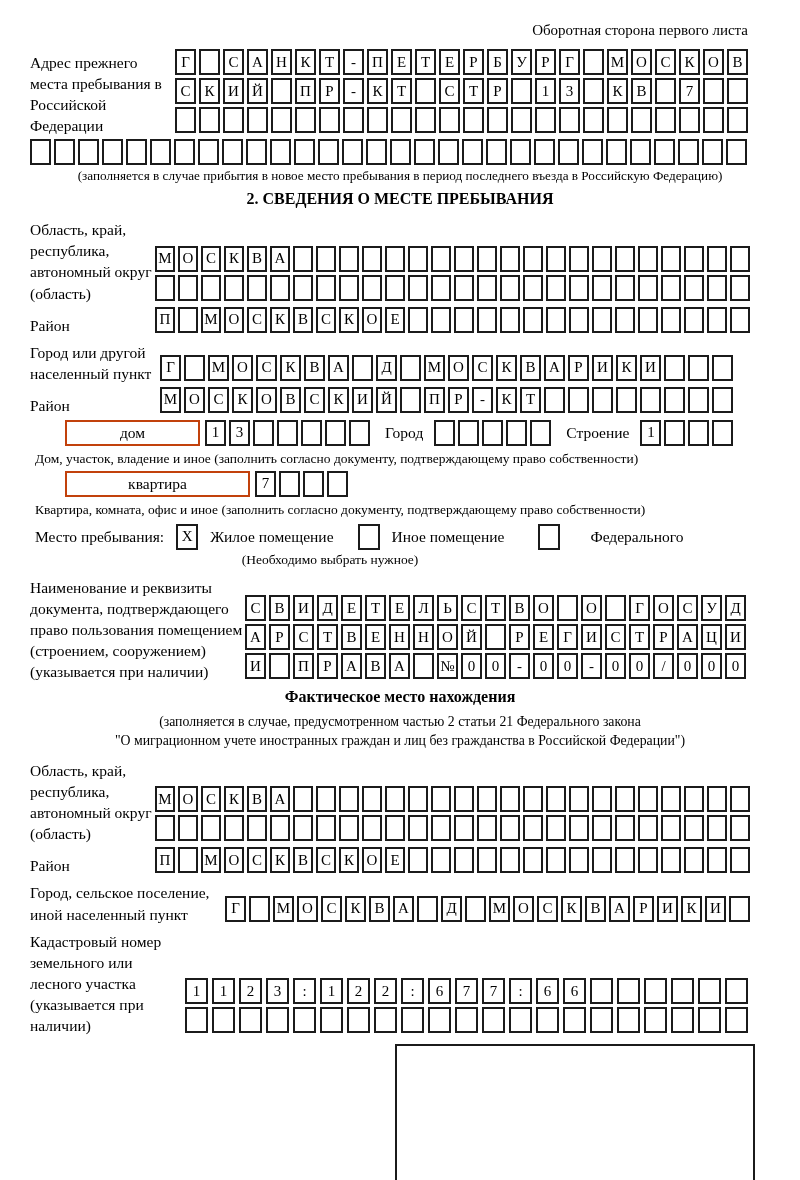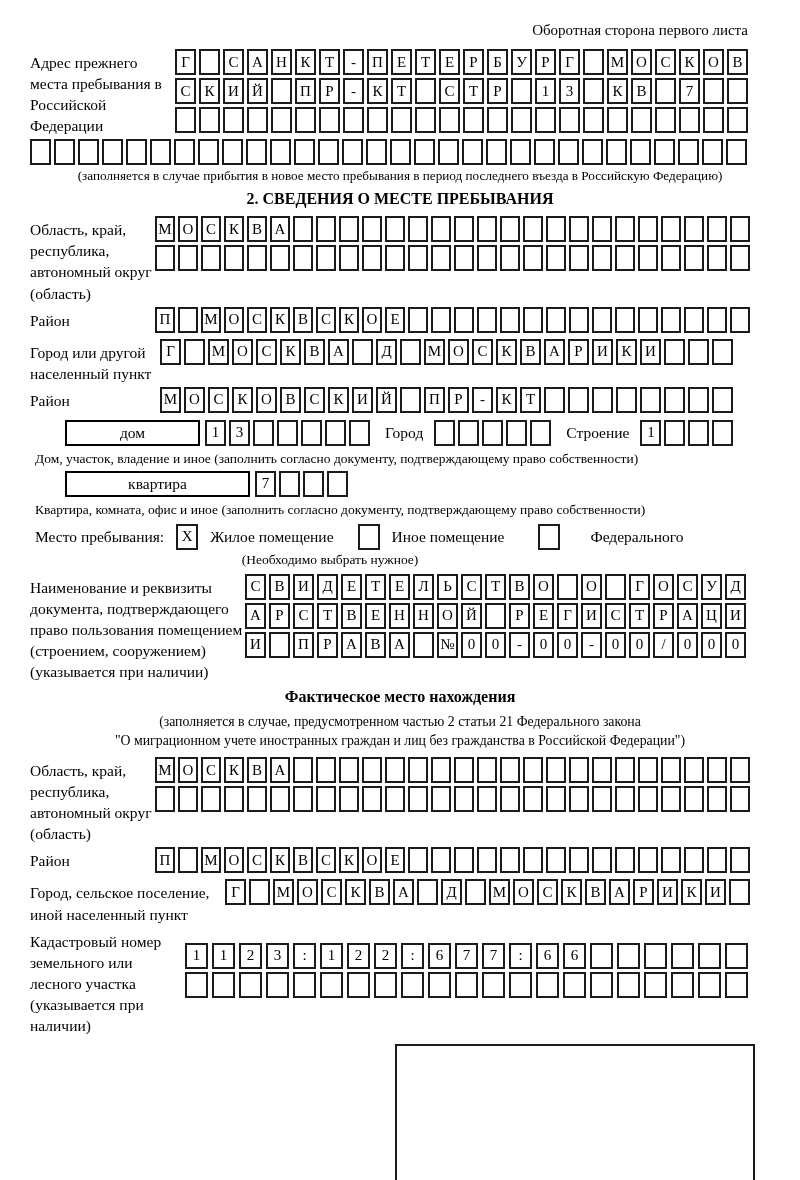--- a/index.html
+++ b/index.html
@@ -6,39 +6,39 @@
   .page{
     width:800px;height:1180px;box-sizing:border-box;overflow:hidden;
     background:#fff;color:#000;
     font-family:"Liberation Serif","DejaVu Serif",serif;
     position:relative;
   }
   .header-note{
     text-align:right;padding:22px 52px 0 16px;font-size:15px;
   }
   
-  .frow{display:flex;align-items:flex-start;margin:0 0 3px 30px;}
+  .frow{display:flex;align-items:flex-end;margin:0 0 3px 30px;}
   .flabel{font-size:15.5px;line-height:1.36;flex:0 0 auto;padding-top:3px;}
   .w145{width:145px;} .w125{width:125px;} .w130{width:130px;}
   .w215{width:215px;} .w195{width:195px;} .w155{width:155px;}
   .cellcol{display:flex;flex-direction:column;}
   .cellrow{display:flex;gap:3px;margin-bottom:3px;}
   .cell{
     width:21px;height:26px;box-sizing:border-box;border:2px solid #1b1b1b;
     display:inline-flex;align-items:center;justify-content:center;
     font-size:15px;line-height:1;background:#fff;flex:0 0 auto;
   }
   .cw20 .cell{width:20px;}
   .cadrow{gap:4px;} .cadrow .cell{width:23px;}
   .footnote{font-size:13.2px;text-align:center;margin:2px 0 6px 0;}
   .section-title{font-size:16px;font-weight:bold;text-align:center;margin:6px 0 8px 0;}
   
   .houserow{display:flex;align-items:flex-start;margin:4px 0 2px 65px;gap:5px;}
   .labelbox{
-    box-sizing:border-box;border:2px solid #000000;height:26px;
+    box-sizing:border-box;border:2px solid #c2410c;height:26px;
     display:inline-flex;align-items:center;justify-content:center;
     font-size:15.5px;flex:0 0 auto;background:#fff;
   }
   .lb135{width:135px;} .lb165{width:185px;}
   .inline-label{font-size:15.5px;line-height:26px;margin:0 6px 0 10px;flex:0 0 auto;}
   .small-caption{font-size:13.5px;margin:1px 0 4px 35px;}
   
   .placerow{display:flex;align-items:center;margin:6px 0 2px 35px;}
   .placerow .txt{font-size:15.5px;flex:0 0 auto;}
   .checkbox{

